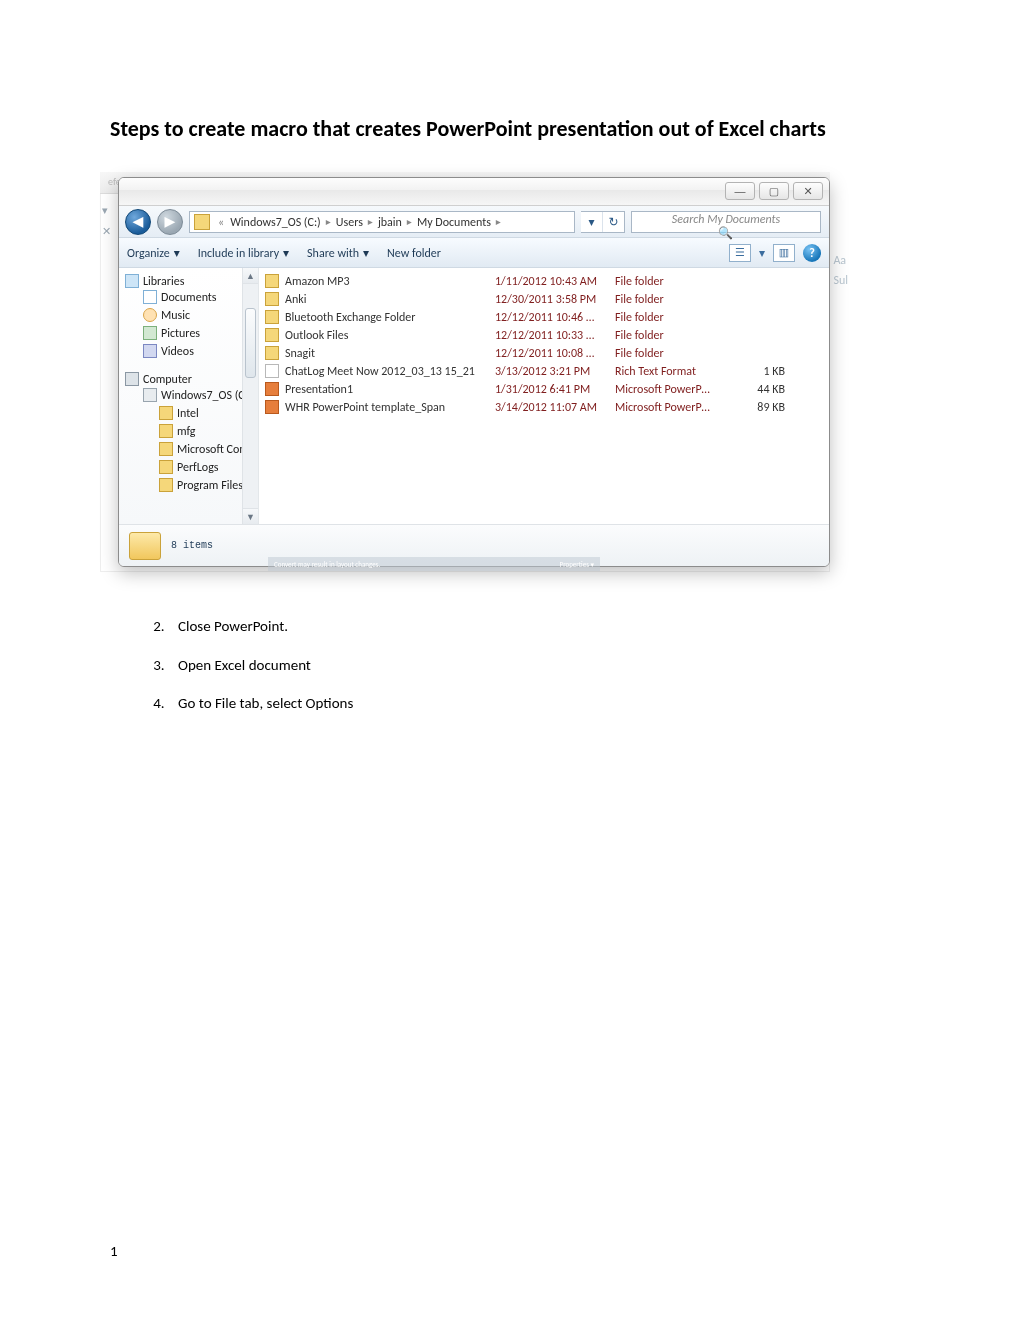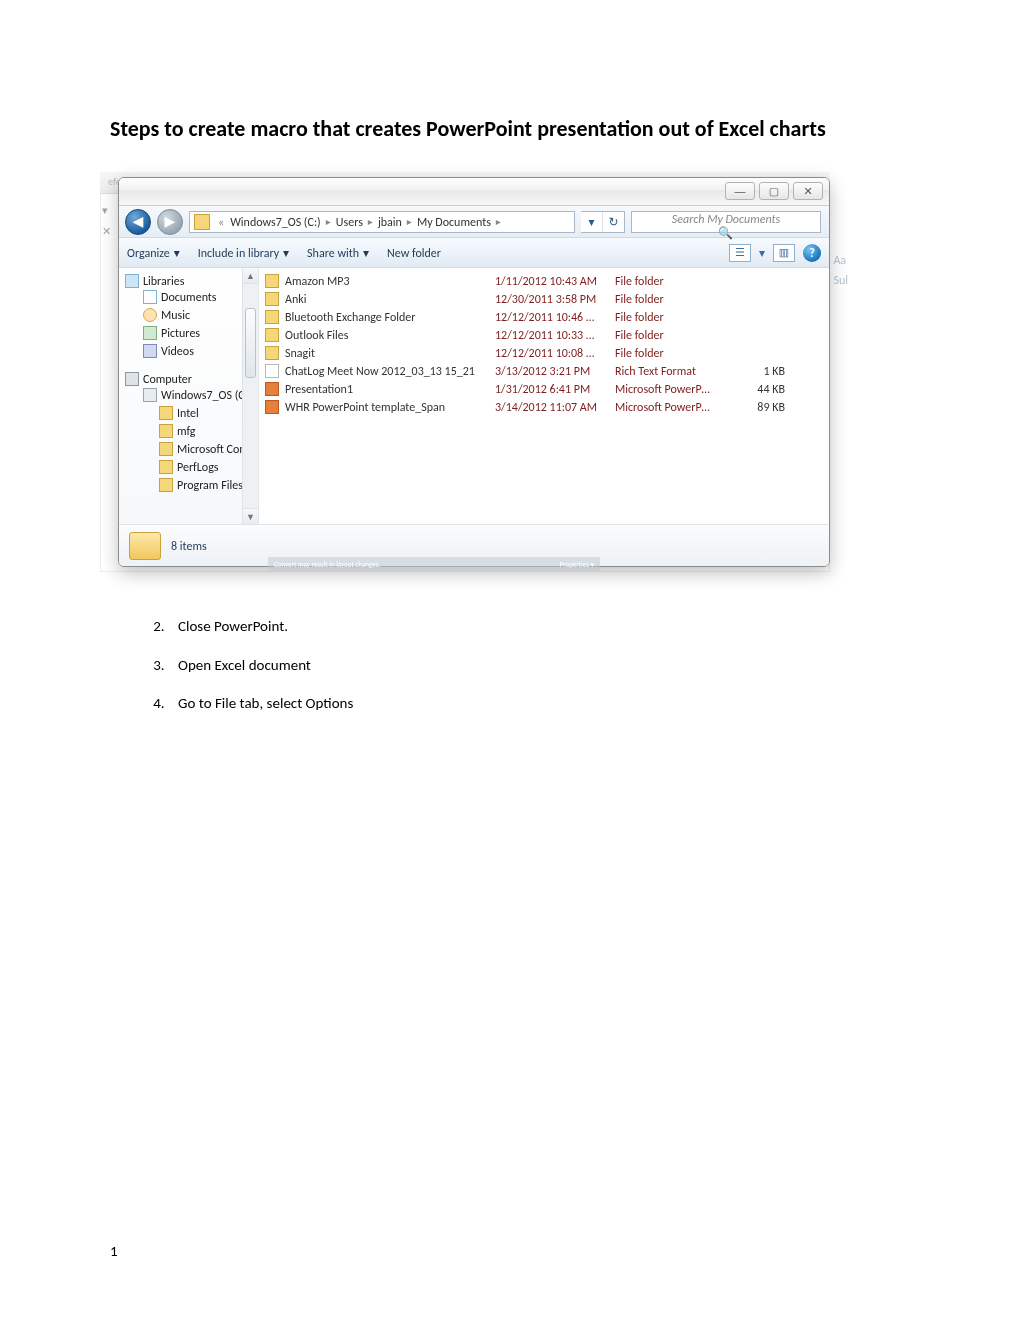--- a/index.html
+++ b/index.html
@@ -209,21 +209,21 @@
   .cell { padding: 1px 6px; white-space: nowrap; overflow: hidden; text-overflow: ellipsis; color:#333; }
   .cell.size { text-align: right; padding-right: 14px; }
   .cell.meta { color:#7f1d1d; }
   .namecell { display:flex; align-items:center; gap:6px; }
   
   .statusbar {
     height: 42px;
     border-top: 1px solid #dfe3e7;
     background: linear-gradient(#fbfcfd,#eef2f5);
     display:flex; align-items:center; gap:10px;
-    padding: 0 10px; font-size:12px; color:#1e3a56;
+    padding: 0 10px; font-size:10px; color:#1e3a56;font-family:Liberation Mono, monospace;
   }
   .big-folder {
     width: 32px; height: 28px;
     background: linear-gradient(#fde9a9,#f1c75d);
     border:1px solid #caa23a; border-radius:3px;
   }
   
   .ghost-bar {
     position:absolute; left:168px; right:230px; bottom:1px; height:14px;
     background: rgba(190,200,210,0.5);

